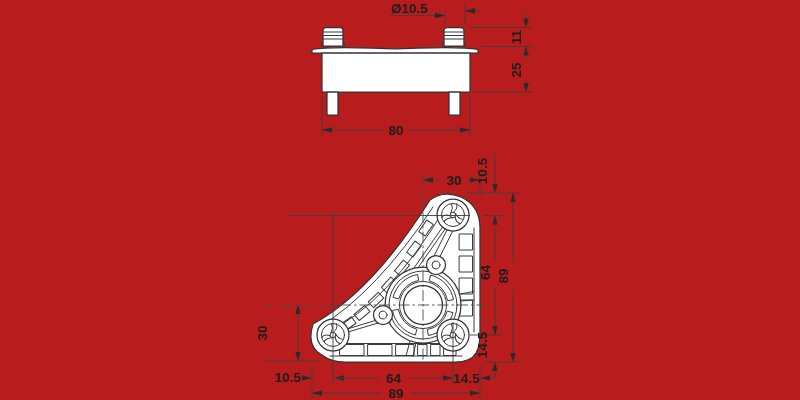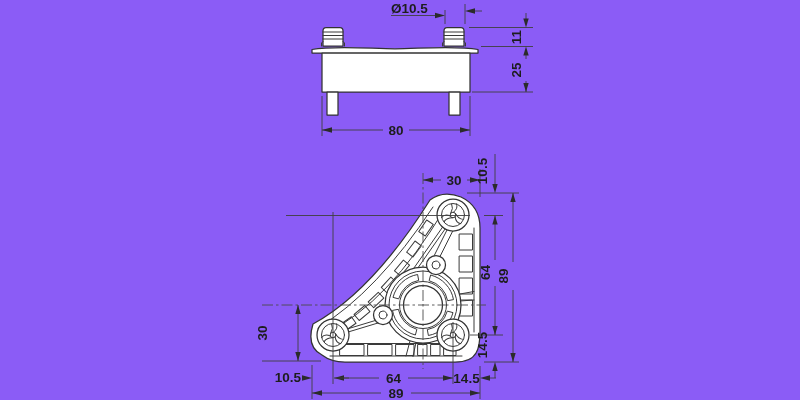--- a/index.html
+++ b/index.html
@@ -1,16 +1,16 @@
 <!DOCTYPE html>
 <html><head>
 <meta charset="utf-8">
 <style>
   html,body{margin:0;padding:0;background:#fff;}
-  .canvas{position:relative;width:800px;height:400px;background:#8b5cf6;overflow:hidden;
+  .canvas{position:relative;width:800px;height:400px;background:#b91c1c;overflow:hidden;
           font-family:"Liberation Sans", sans-serif;}
   svg text{font-family:"Liberation Sans", sans-serif;font-size:13.5px;font-weight:bold;fill:#1d1d1d;}
   .part{stroke:#333;fill:none;stroke-width:1.25;stroke-linejoin:round;stroke-linecap:round;}
   .partfill{stroke:#333;fill:#fff;stroke-width:1.25;stroke-linejoin:round;}
   .thin{stroke:#3a3a3a;fill:none;stroke-width:1;stroke-linejoin:round;stroke-linecap:round;}
   .dim{stroke:#3f3f3f;fill:none;stroke-width:0.9;stroke-linecap:butt;}
   .cl{stroke:#4a4a4a;fill:none;stroke-width:0.9;stroke-dasharray:11 3 2.5 3;}
   .ah{fill:#2b2b2b;stroke:none;}
 </style>
 </head>

